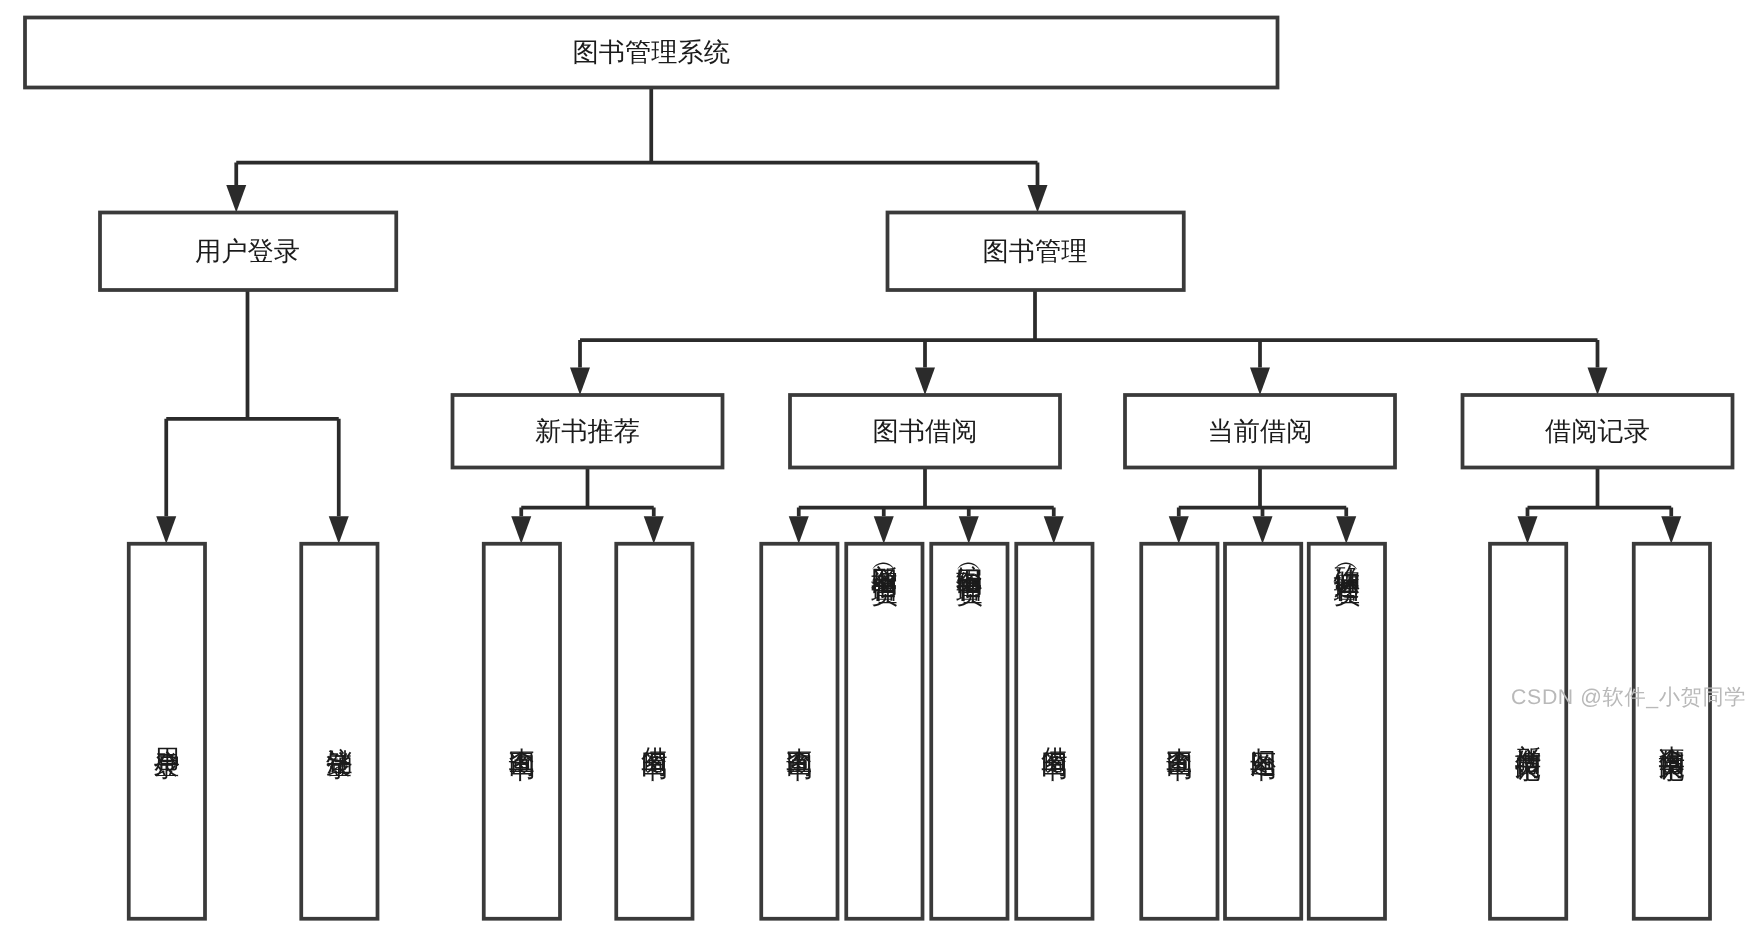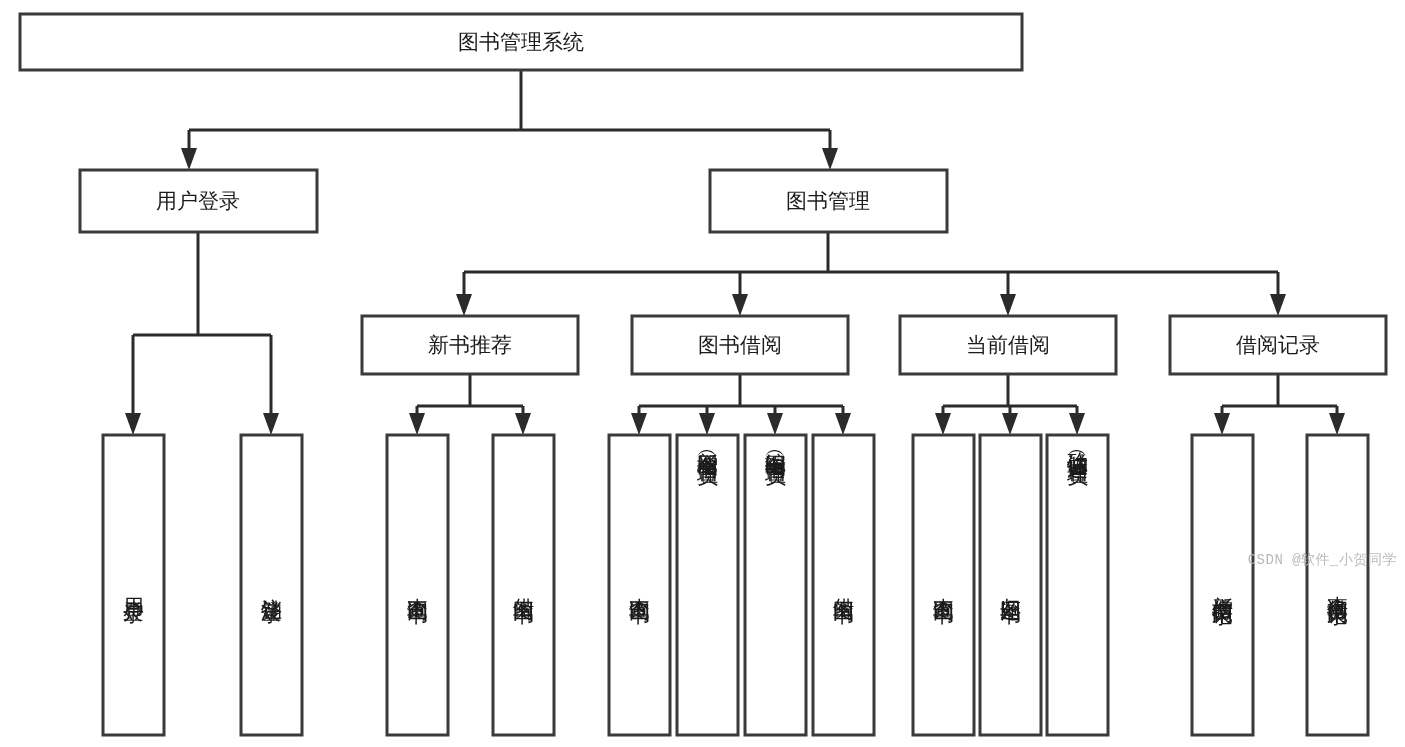--- a/index.html
+++ b/index.html
@@ -65,22 +65,22 @@
     line-height: 1.34;
     letter-spacing: 2px;
     color: #1b1b1b;
     white-space: nowrap;
     text-align: center;
   }
   .watermark {
     position: absolute;
     right: 8px;
     bottom: 4px;
-    font-family: Liberation Mono, monospace;
-    font-size: 14px;
+    font-family: Liberation Sans, sans-serif;
+    font-size: 17px;
     color: #b9b9b9;
     white-space: nowrap;
     letter-spacing: 0.5px;
   }
 </style>
 </head>
 <body>
 
 <div id="diagram-root">
 

